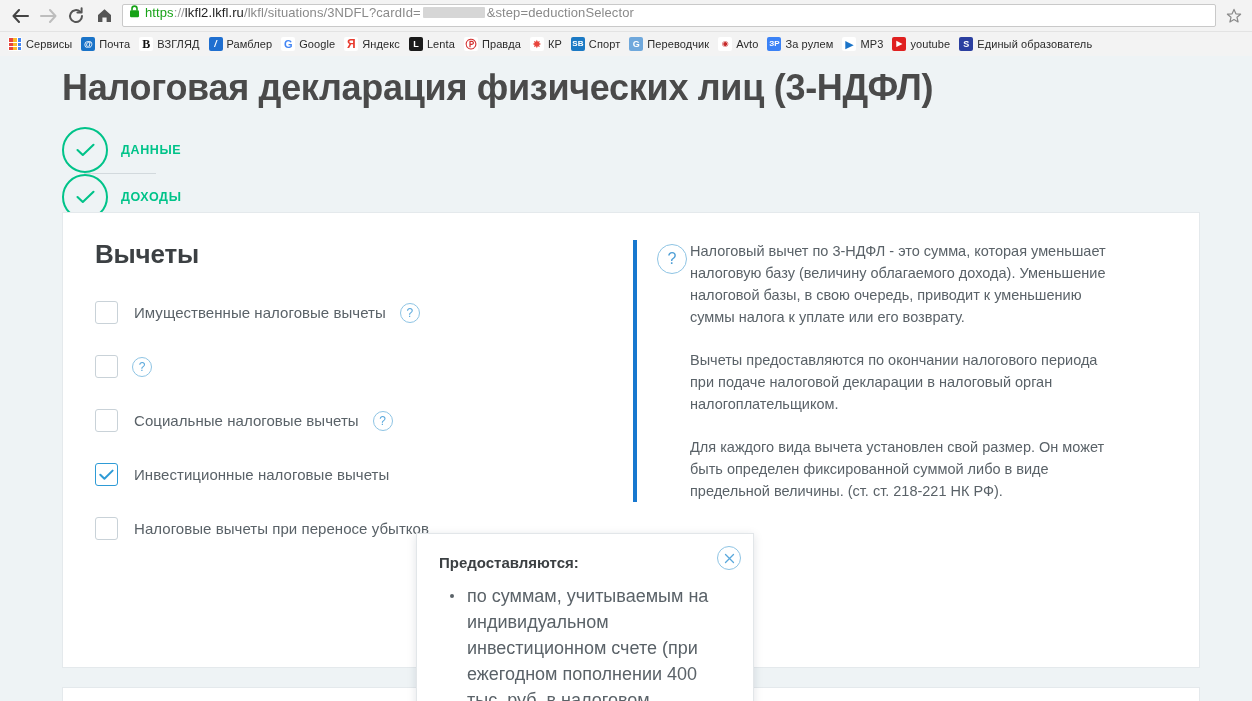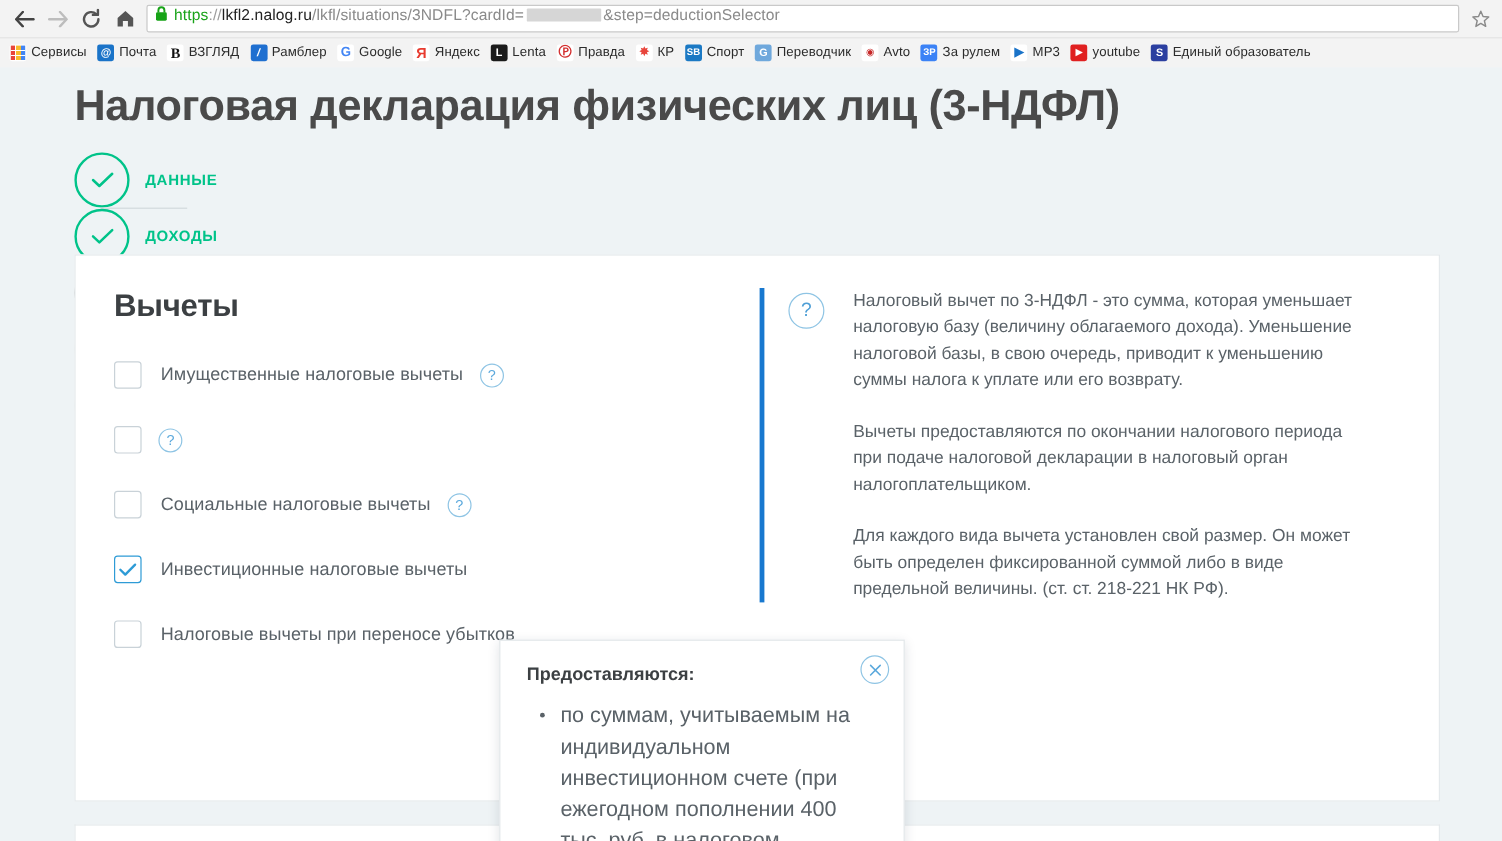--- a/index.html
+++ b/index.html
@@ -324,21 +324,21 @@
     border: 1px solid #8ec4e4;
     color: #4f9fd6;
     font-size: 16px;
     display: flex;
     align-items: center;
     justify-content: center;
     box-sizing: border-box;
     flex: 0 0 auto;
   }
   .info-body {
-    margin-left: 24px;
+    margin-left: 3px;
     width: 420px;
   }
   .info-body p {
     margin: 0 0 21px 0;
     font-size: 14.5px;
     line-height: 22px;
     color: #5a6268;
   }
   .info-body p:last-child { margin-bottom: 0; }
 
@@ -454,21 +454,21 @@
     <div class="omnibox">
       <span class="lock-icon">
         <svg width="11" height="13" viewBox="0 0 11 13" aria-hidden="true">
           <path d="M3 5.5 V3.6 A2.5 2.5 0 0 1 8 3.6 V5.5" stroke="#17a317" stroke-width="1.6" fill="none"></path>
           <rect x="1" y="5.3" width="9" height="7" rx="1.2" fill="#17a317"></rect>
         </svg>
       </span>
       <span class="url-text">
         <span class="url-scheme">https</span>
           <span class="url-sep">://</span>
-          <span class="url-host">lkfl2.nalog.ru</span>
+          <span class="url-host">lkfl2.lkfl.ru</span>
           <span class="url-rest">/lkfl/situations/3NDFL?cardId=</span>
           <span class="url-redact"></span>
           <span class="url-rest">&amp;step=deductionSelector</span>
       </span>
     </div>
 
     <div class="star-btn" title="Добавить в закладки">
       <svg width="16" height="16" viewBox="0 0 16 16" aria-hidden="true">
         <path d="M8 1.4 L9.9 5.8 L14.6 6.2 L11 9.3 L12.1 14 L8 11.5 L3.9 14 L5 9.3 L1.4 6.2 L6.1 5.8 Z" fill="none" stroke="#8a8a8a" stroke-width="1.2" stroke-linejoin="round"></path>
       </svg>

